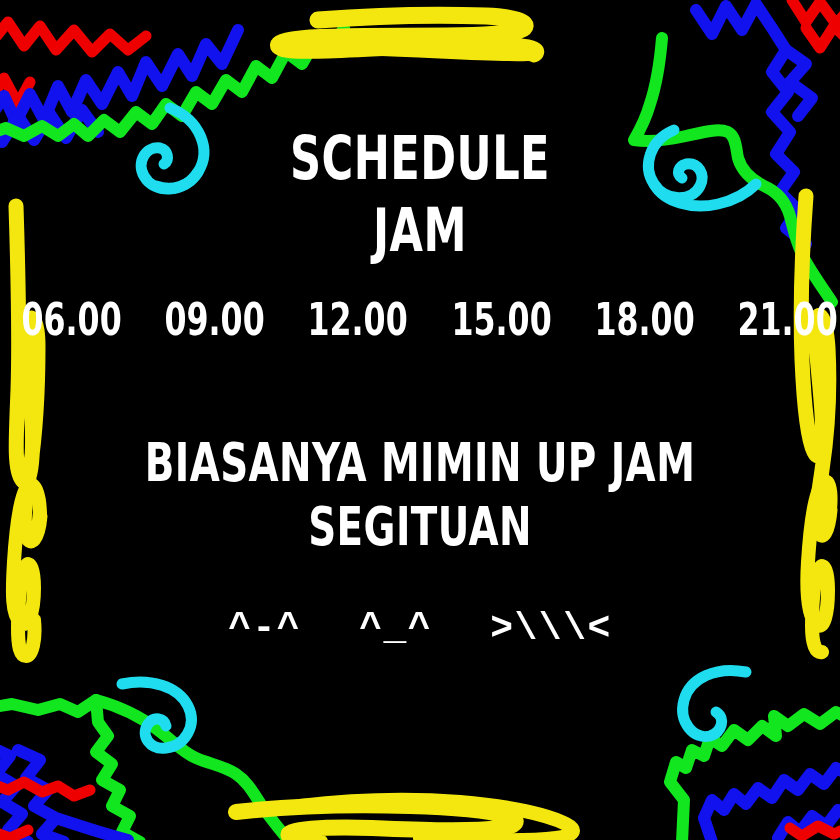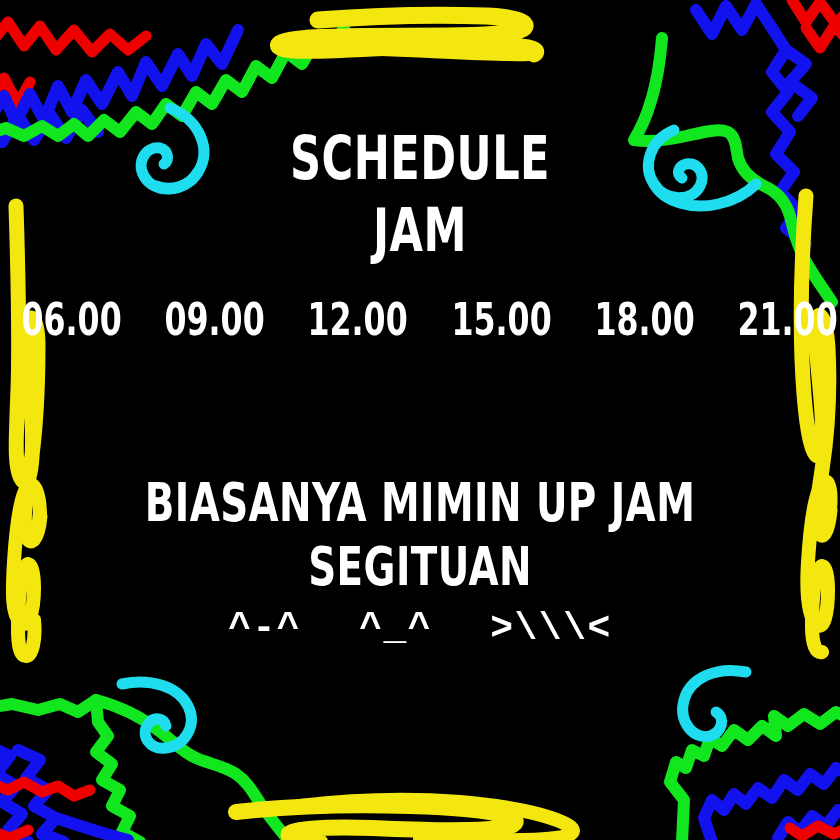--- a/index.html
+++ b/index.html
@@ -83,21 +83,20 @@
     padding: 0 9px;
     line-height: 1.0;
   }
 
   #message-block {
     position: absolute;
     top: 436px;
     left: 0;
     width: 840px;
     text-align: center;
-    margin-top: 40px;
   }
   .message-line {
     font-size: 54px;
     margin: 0;
     padding: 0;
   }
   #message-line-2 {
     margin-top: 10px;
   }
 

